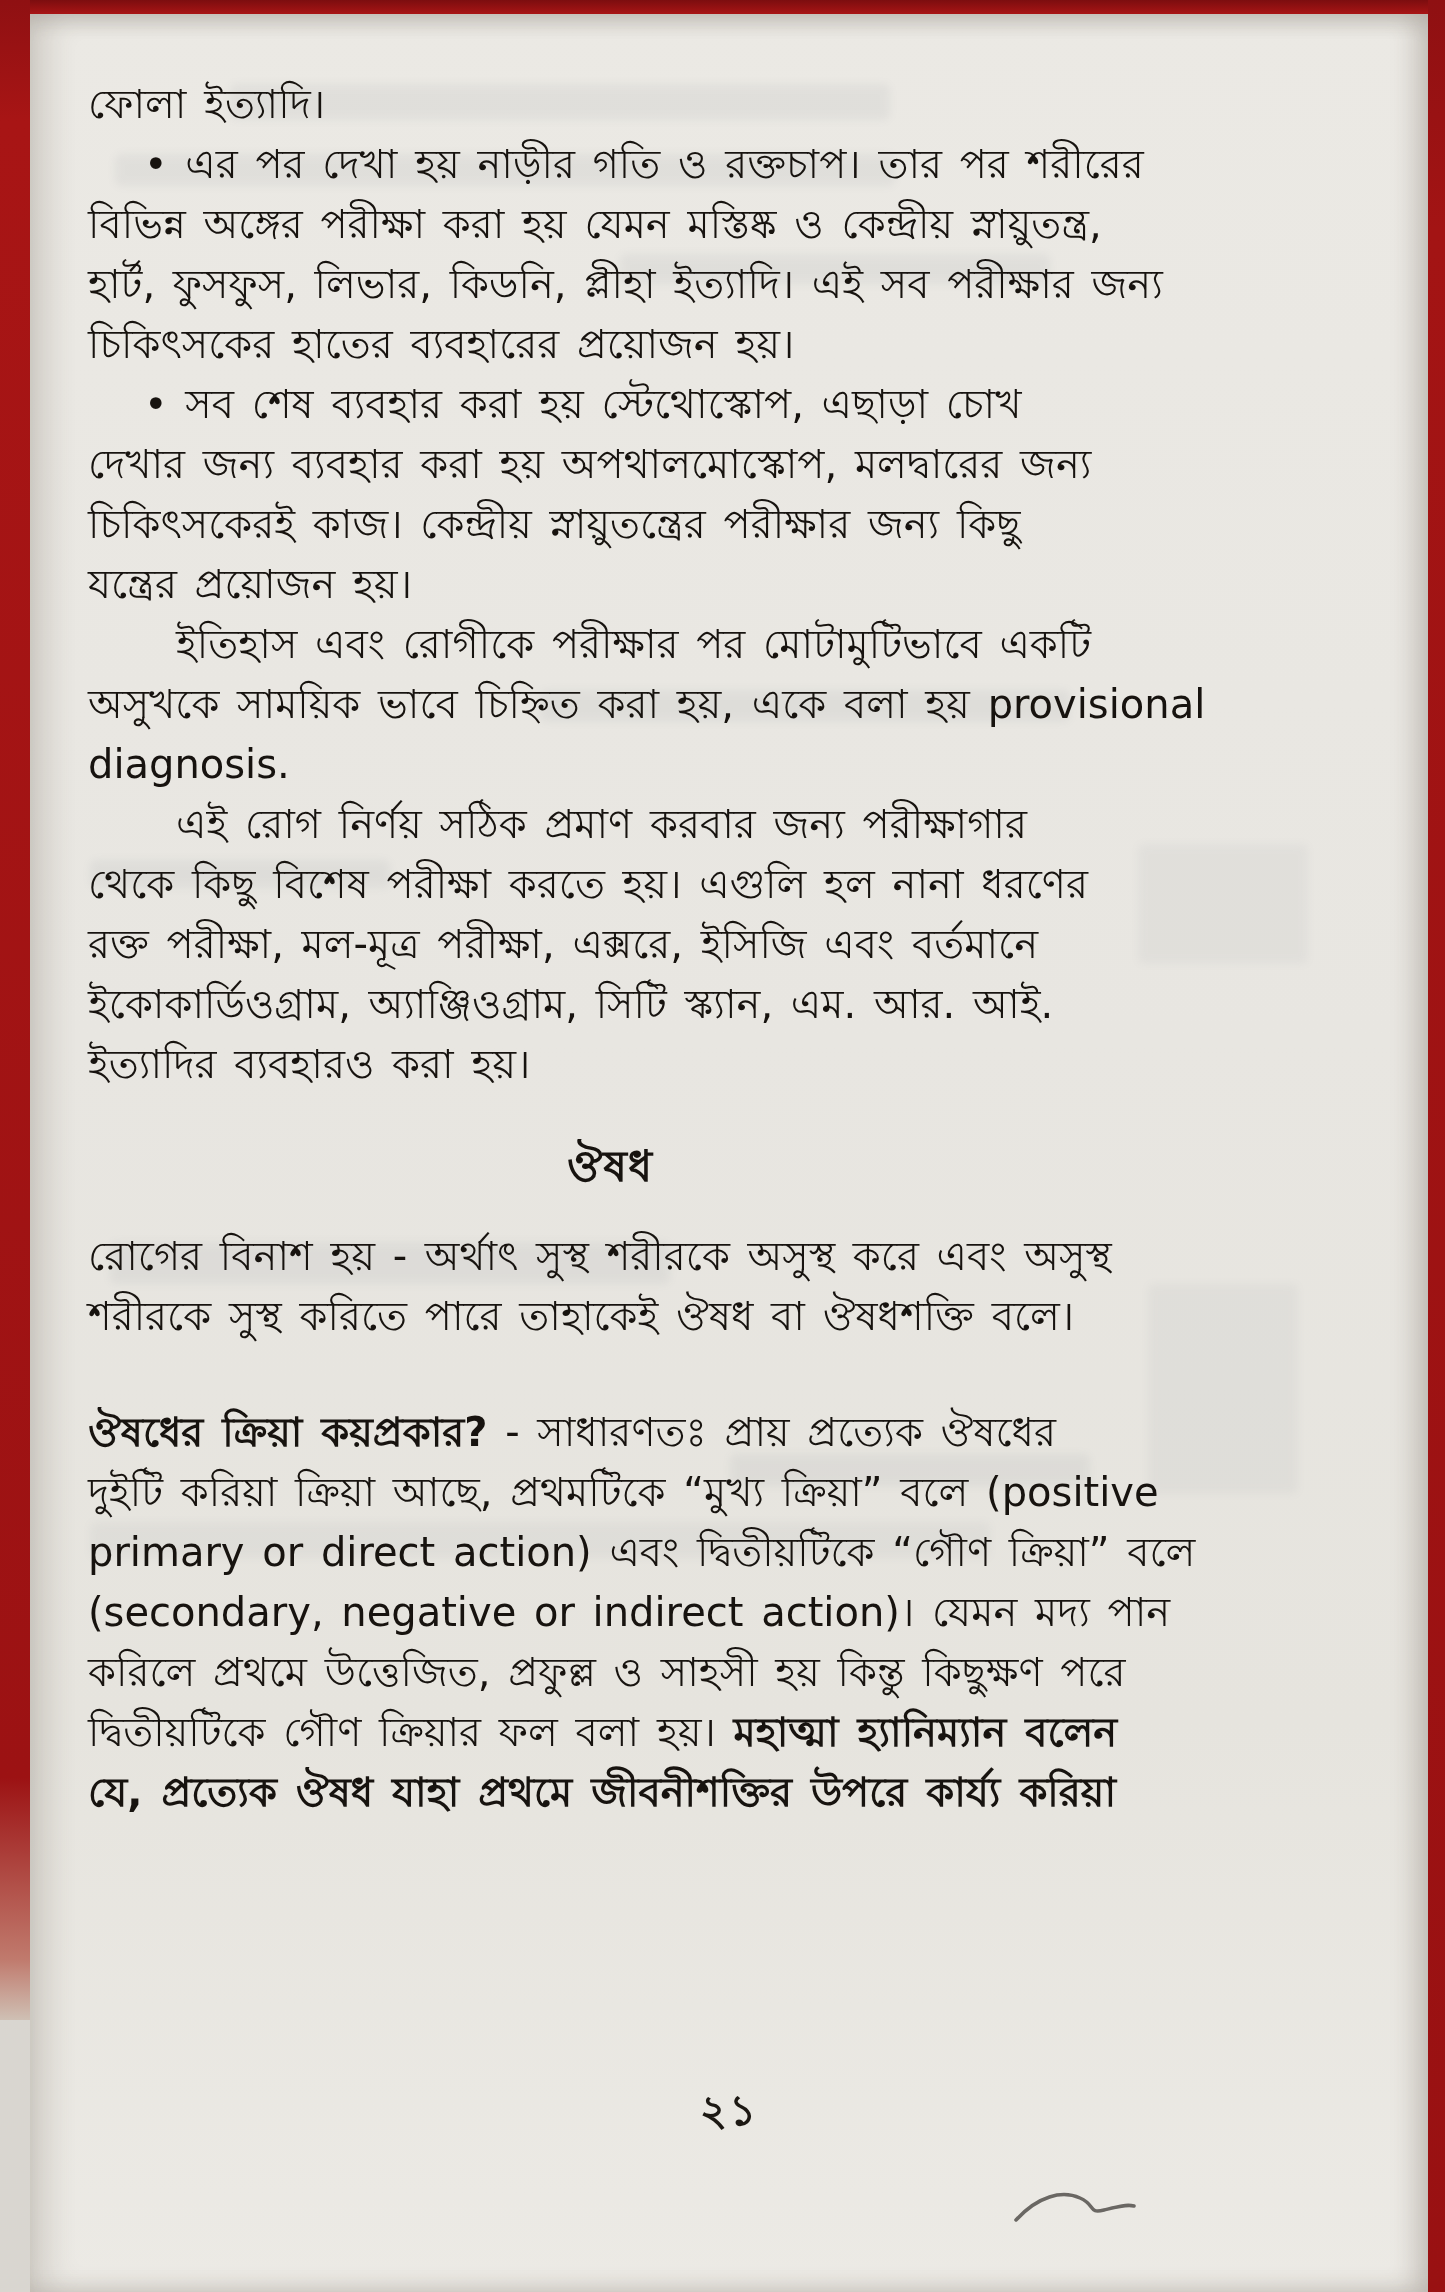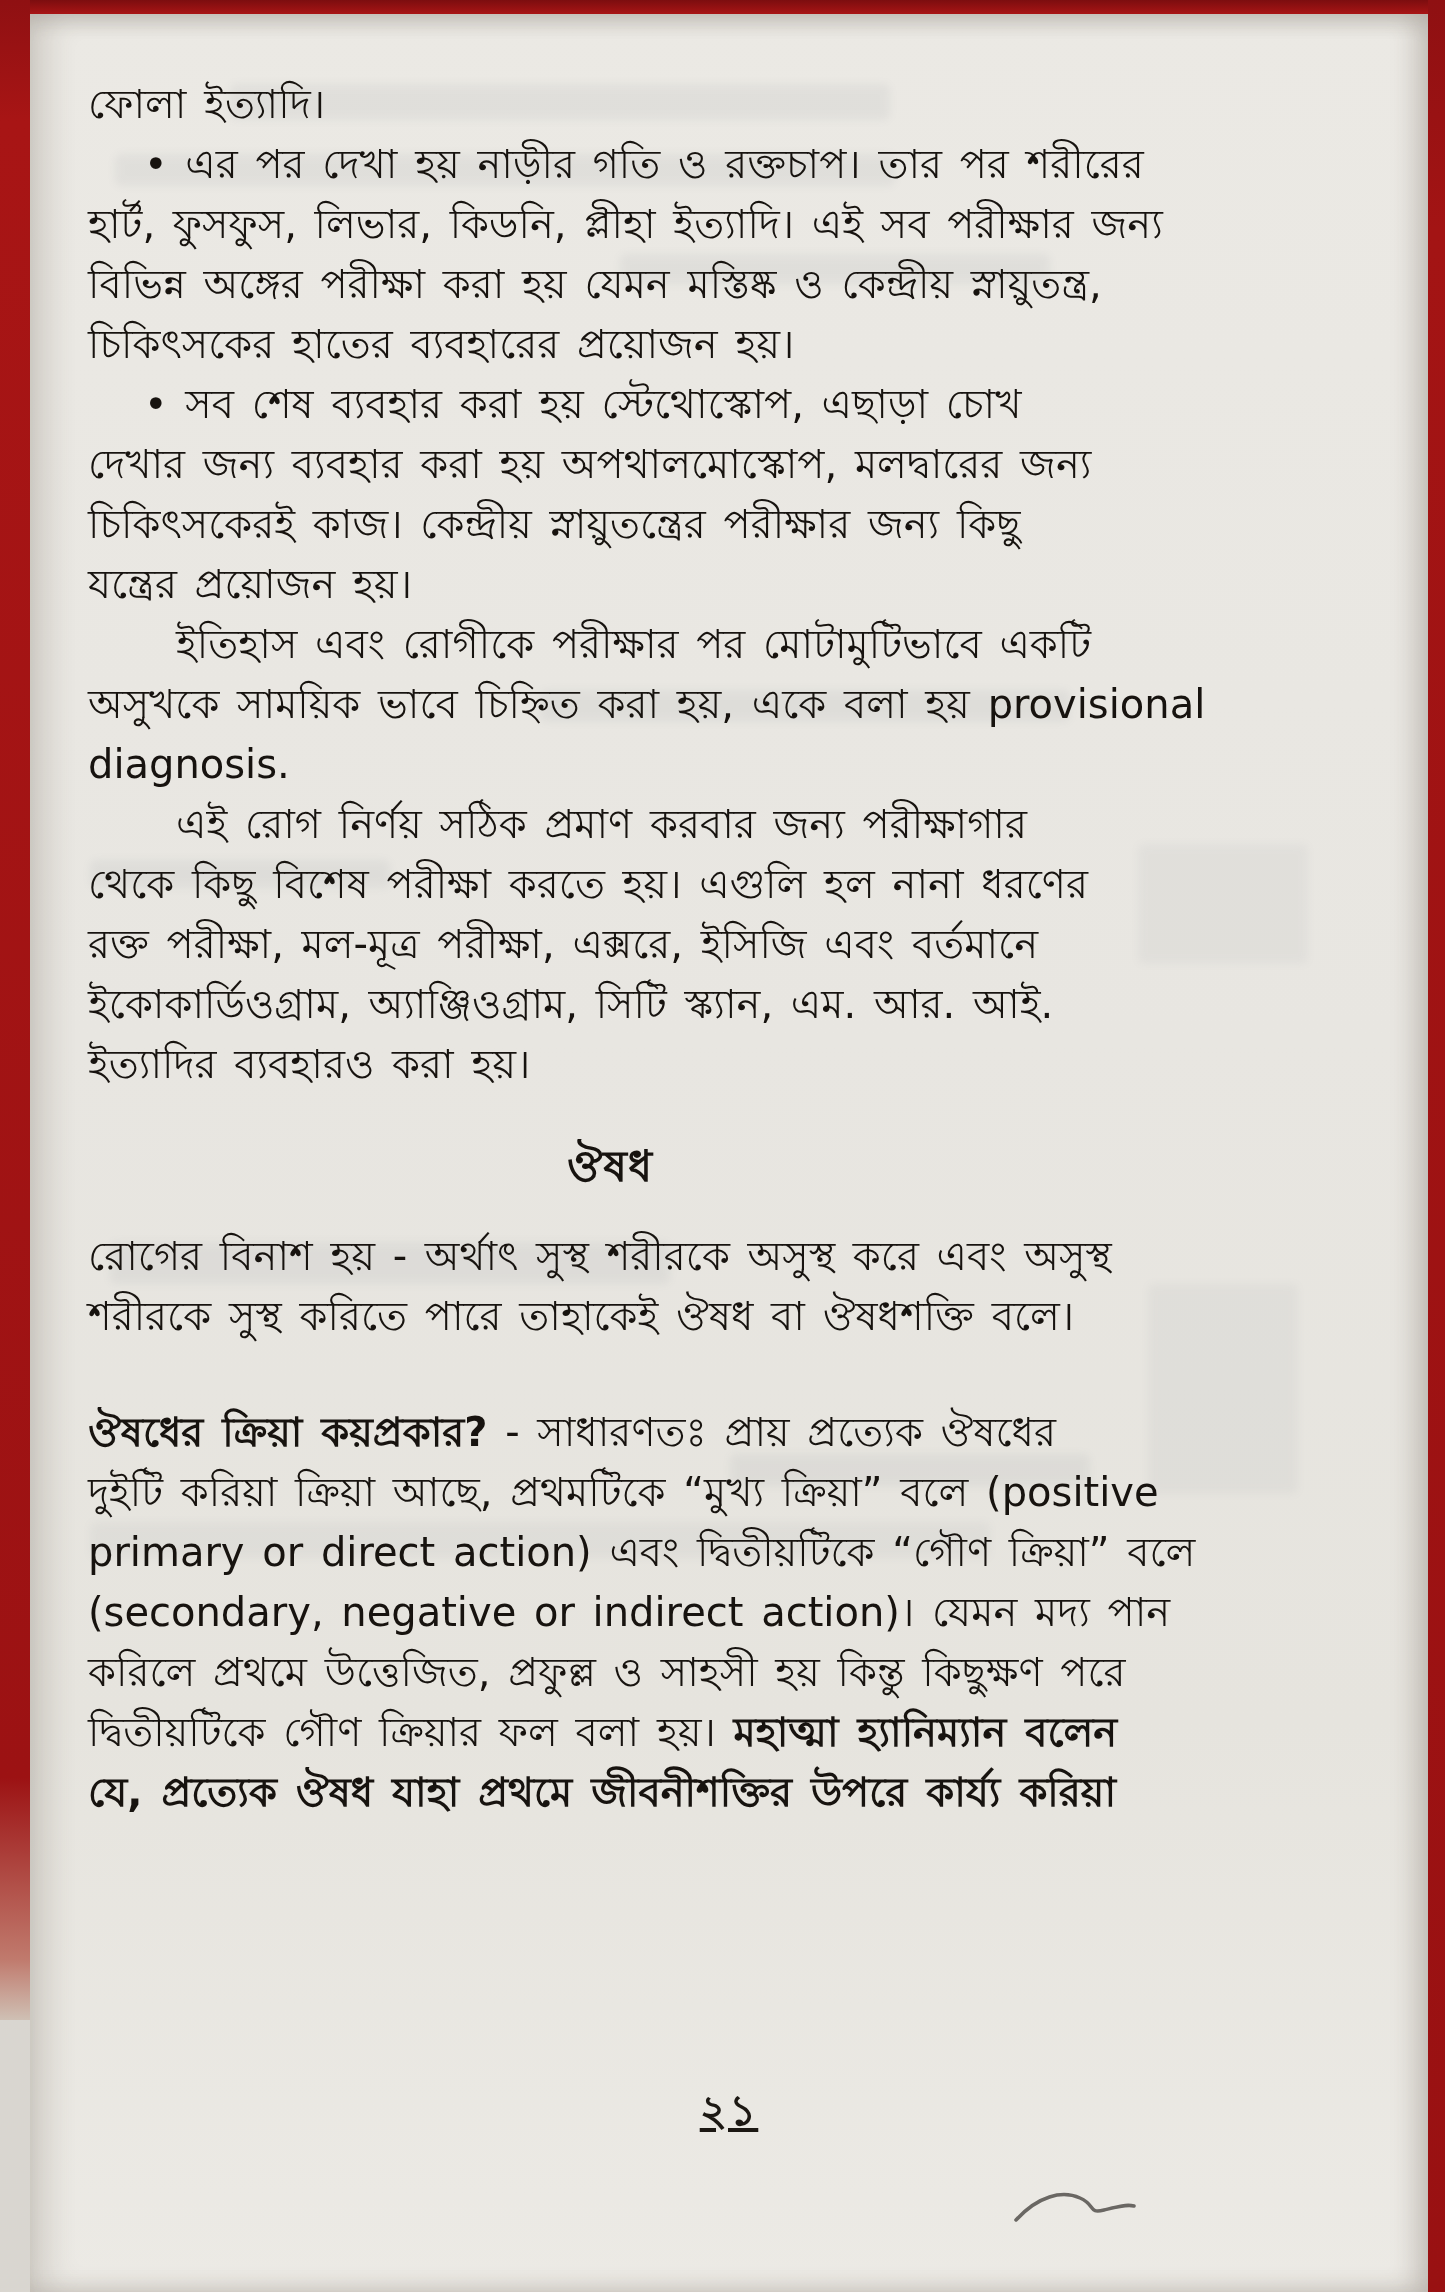--- a/index.html
+++ b/index.html
@@ -35,21 +35,21 @@
   .ind{text-indent:88px;}
   .gap-a{margin-top:42px;}
   .gap-b{margin-top:8px;}
   .gap-c{margin-top:4px;}
   .bold{font-weight:bold;}
   h1.heading{margin:40px 0 0 0;text-align:center;font-size:43px;line-height:64px;
     font-weight:bold;color:#17130f;letter-spacing:1px;}
   .p-med{margin-top:28px !important;}
   .p-act{margin-top:56px !important;}
   .page-number{position:absolute;left:0;top:2064px;width:100%;text-align:center;
-    font-size:42px;font-weight:bold;color:#1c1813;letter-spacing:2px;text-decoration:underline;}
+    font-size:42px;font-weight:bold;color:#1c1813;letter-spacing:2px;}
   .pen-mark{position:absolute;left:980px;top:2166px;opacity:.8;}
 </style>
 </head>
 <body>
 
 <div class="border-top"></div>
 <div class="border-left"></div>
 <div class="border-left-fade"></div>
 <div class="border-right"></div>
 
@@ -67,22 +67,22 @@
   <div class="ghost" style="left:60px;top:1508px;width:900px;height:36px;opacity:.06"></div>
 
   <div class="col">
 
     <p>
       <span class="line">ফোলা ইত্যাদি।</span>
     </p>
 
     <p class="gap-a">
       <span class="line ind-bullet" style="display:block">•  এর পর দেখা হয় নাড়ীর গতি ও রক্তচাপ। তার পর শরীরের</span>
+      <span class="line" style="display:block">বিভিন্ন অঙ্গের পরীক্ষা করা হয় যেমন মস্তিষ্ক ও কেন্দ্রীয় স্নায়ুতন্ত্র,</span>
       <span class="line" style="display:block">হার্ট, ফুসফুস, লিভার, কিডনি, প্লীহা ইত্যাদি। এই সব পরীক্ষার জন্য</span>
-      <span class="line" style="display:block">বিভিন্ন অঙ্গের পরীক্ষা করা হয় যেমন মস্তিষ্ক ও কেন্দ্রীয় স্নায়ুতন্ত্র,</span>
       <span class="line" style="display:block">চিকিৎসকের হাতের ব্যবহারের প্রয়োজন হয়।</span>
     </p>
 
     <p class="gap-b">
       <span class="line ind-bullet" style="display:block">•  সব শেষ ব্যবহার করা হয় স্টেথোস্কোপ, এছাড়া চোখ</span>
       <span class="line" style="display:block">দেখার জন্য ব্যবহার করা হয় অপথালমোস্কোপ, মলদ্বারের জন্য</span>
       <span class="line" style="display:block">চিকিৎসকেরই কাজ। কেন্দ্রীয় স্নায়ুতন্ত্রের পরীক্ষার জন্য কিছু</span>
       <span class="line" style="display:block">যন্ত্রের প্রয়োজন হয়।</span>
     </p>
 

